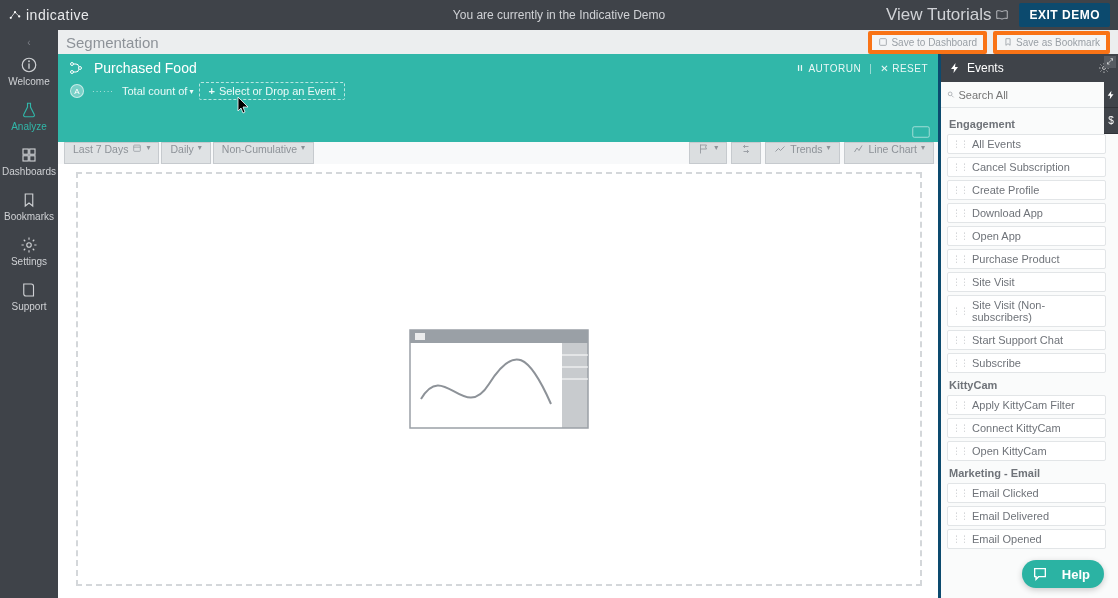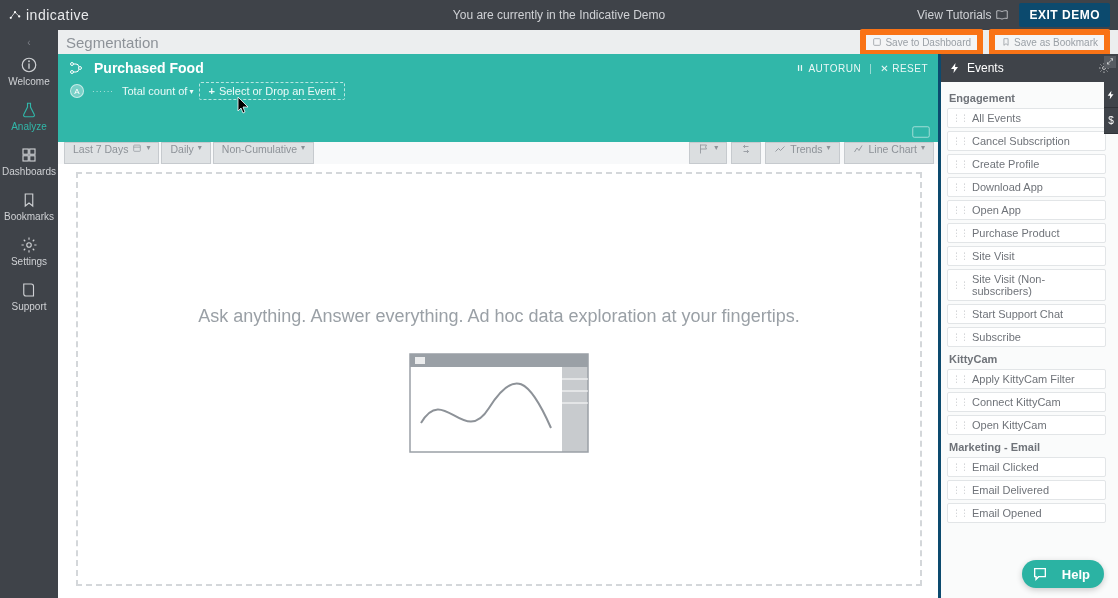--- a/index.html
+++ b/index.html
@@ -4,42 +4,42 @@
 <style>
 * { margin:0; padding:0; box-sizing:border-box; font-family: -apple-system, BlinkMacSystemFont, "Segoe UI", Helvetica, Arial, sans-serif; }
 html,body { width:1118px; height:598px; overflow:hidden; background:#fff; }
 
 
 .topbar { height:30px; background:#3f4349; color:#e9eaec; display:flex; align-items:center; padding:0 8px; font-size:12px; position:relative; }
 .logo { display:flex; align-items:center; gap:4px; font-weight:300; font-size:14px; letter-spacing:0.5px; }
 .logo svg { width:14px; height:14px; }
 .demo-msg { position:absolute; left:50%; transform:translateX(-50%); font-size:12px; color:#d0d2d6; }
 .topright { margin-left:auto; display:flex; align-items:center; gap:10px; }
-.view-tut { font-size:12px; color:#d0d2d6; cursor:pointer; display:flex; align-items:center; gap:4px;}
+.view-tut { font-size:17px; color:#d0d2d6; cursor:pointer; display:flex; align-items:center; gap:4px;}
 .exit-demo { background:#0c4a6e; border:none; color:#fff; font-size:12px; font-weight:600; letter-spacing:0.5px; padding:5px 10px; border-radius:2px; cursor:pointer; }
 
 
 .leftnav { position:absolute; top:30px; left:0; bottom:0; width:58px; background:#3f4349; display:flex; flex-direction:column; align-items:center; padding-top:4px; }
 .back-chev { width:100%; height:16px; display:flex; align-items:center; justify-content:center; color:#7a7e85; font-size:10px; cursor:pointer;}
 .nav-item { width:100%; display:flex; flex-direction:column; align-items:center; gap:2px; padding:6px 0 8px; color:#cfd1d4; cursor:pointer; }
 .nav-item.active { color:#31b7a9; }
 .nav-item svg { width:18px; height:18px; }
 .nav-item span { font-size:10px; }
 
 
 .header1 { position:absolute; top:30px; left:58px; right:0; height:24px; background:#eceeef; display:flex; align-items:center; padding:0 8px; font-size:13px; color:#9aa0a6; }
 .header1 .title { font-size:15px; font-weight:300; color:#8d9298; }
 .hdr-btns { margin-left:auto; display:flex; gap:6px; }
-.hdr-btn { border:6px solid #f97316; background:#f4f5f6; color:#9aa0a6; font-size:10px; padding:2px 6px; border-radius:2px; cursor:pointer; display:flex; align-items:center; gap:3px;}
+.hdr-btn { border:4px solid #f97316; background:#f4f5f6; color:#9aa0a6; font-size:10px; padding:2px 6px; border-radius:2px; cursor:pointer; display:flex; align-items:center; gap:3px;}
 
 
 .query { position:absolute; top:54px; left:58px; right:180px; height:88px; background:#31b7a9; color:#fff; padding:6px 10px; }
 .query-row1 { display:flex; align-items:center; gap:10px; }
 .branch-ic { width:16px; height:16px; }
-.query-title { font-size:14px; font-weight:700; }
+.query-title { font-size:14px; font-weight:400; }
 .qr-controls { margin-left:auto; display:flex; align-items:center; gap:8px; font-size:10px; letter-spacing:0.5px; }
 .qr-controls .sep { opacity:0.6; }
 .autorun, .reset { cursor:pointer; display:flex; align-items:center; gap:3px; opacity:0.9;}
 .query-row2 { display:flex; align-items:center; gap:6px; margin-top:6px; padding-left:2px;}
 .badge-a { width:14px; height:14px; border-radius:50%; background:rgba(255,255,255,0.35); border:1px solid rgba(255,255,255,0.6); display:flex; align-items:center; justify-content:center; font-size:8px; color:#fff; }
 .dots { color:rgba(255,255,255,0.7); font-size:8px; letter-spacing:1px; margin:0 2px;}
 .totcount { font-size:11px; color:#eafaf8; display:flex; align-items:center; gap:2px; }
 .drop-target { border:1px dashed rgba(255,255,255,0.65); padding:2px 8px; font-size:11px; color:#eafaf8; display:flex; align-items:center; gap:4px; cursor:pointer; border-radius:2px;}
 .drop-target .plus { font-weight:bold; }
 .picto { position:absolute; right:8px; bottom:4px; opacity:0.6; }
@@ -259,21 +259,20 @@
           <path d="M3 18l5-8 4 5 6-10" fill="none" stroke="#8d9298" stroke-width="1.8"></path>
         </svg>
       <span>Line Chart</span>
       <span class="caret-d">▾</span>
     </div>
   </div>
 </div>
 
 <div class="canvas-wrap">
   <div class="canvas">
-    <div class="tag1">Ask anything. Answer everything. Ad hoc data exploration at your fingertips.</div>
     <svg class="illus" viewBox="0 0 180 100">
       <rect x="1" y="1" width="178" height="98" fill="none" stroke="#9aa0a6" stroke-width="1.5"></rect>
       <rect x="1" y="1" width="178" height="13" fill="#9aa0a6"></rect>
       <rect x="6" y="4" width="10" height="7" fill="#fff" opacity="0.8"></rect>
       <rect x="153" y="14" width="26" height="85" fill="#9aa0a6" opacity="0.55"></rect>
       <line x1="153" y1="26" x2="179" y2="26" stroke="#fff" stroke-width="1"></line>
       <line x1="153" y1="38" x2="179" y2="38" stroke="#fff" stroke-width="1"></line>
       <line x1="153" y1="50" x2="179" y2="50" stroke="#fff" stroke-width="1"></line>
       <path d="M12 70 C 35 30, 55 95, 80 55 S 120 25, 142 75" fill="none" stroke="#8d9298" stroke-width="2"></path>
     </svg>
@@ -285,20 +284,30 @@
     <svg width="12" height="12" viewBox="0 0 24 24">
         <path d="M13 2L4 14h6l-1 8 9-12h-6z" fill="#fff"></path>
       </svg>
     <span>Events</span>
     <svg class="gear" width="12" height="12" viewBox="0 0 24 24">
         <circle cx="12" cy="12" r="3" fill="none" stroke="#fff" stroke-width="1.6"></circle>
         <path d="M12 2v3M12 19v3M2 12h3M19 12h3M5 5l2 2M17 17l2 2M19 5l-2 2M5 19l2-2" stroke="#fff" stroke-width="1.6"></path>
       </svg>
     <div class="expand">⤢</div>
   </div>
+  <div class="ev-search">
+    <svg width="11" height="11" viewBox="0 0 24 24">
+        <circle cx="10" cy="10" r="6" fill="none" stroke="#8d9298" stroke-width="2"></circle>
+        <line x1="15" y1="15" x2="21" y2="21" stroke="#8d9298" stroke-width="2"></line>
+      </svg>
+    <input placeholder="Search All" style="">
+    <svg class="refresh" width="11" height="11" viewBox="0 0 24 24">
+        <path d="M20 12a8 8 0 1 1-3-6.2M20 4v5h-5" fill="none" stroke="#8d9298" stroke-width="2"></path>
+      </svg>
+  </div>
   <div class="ev-body" id="ev-body">
       <div class="ev-group">Engagement</div>
       <div class="ev-item">
         <span class="grip">⋮⋮</span>
         <span>All Events</span>
       </div>
       <div class="ev-item">
         <span class="grip">⋮⋮</span>
         <span>Cancel Subscription</span>
       </div>

